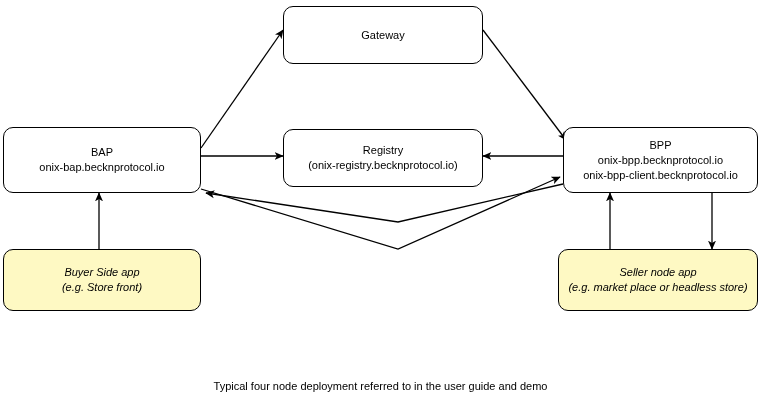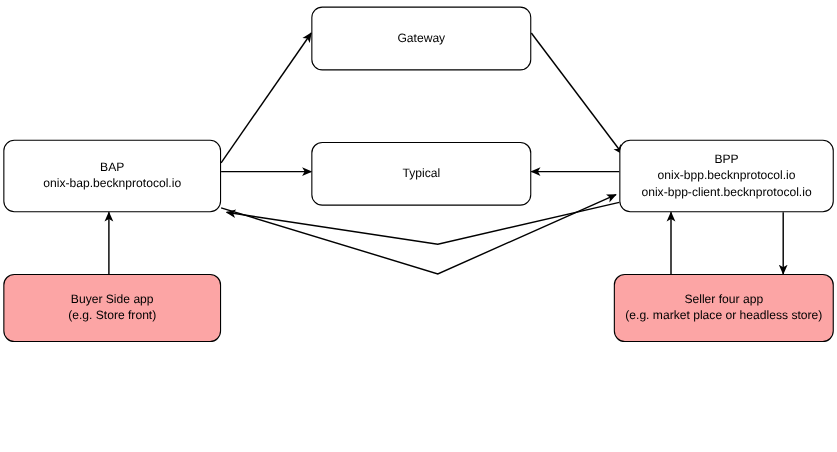--- a/index.html
+++ b/index.html
@@ -33,21 +33,22 @@
     flex-direction: column;
     align-items: center;
     justify-content: center;
     text-align: center;
     color: #000000;
     font-size: 11px;
     line-height: 15px;
     z-index: 2;
   }
   .node.shaded {
-    background: #fca5a5;
+    background: #fef9c3;
+    font-style: italic;
   }
   .node .ln {
     display: block;
     white-space: nowrap;
   }
   #caption {
     position: absolute;
     left: 0;
     top: 379px;
     width: 761px;
@@ -96,33 +97,35 @@
   <div class="node" style="left:283px; top:6px; width:200px; height:58px;">
     <span class="ln">Gateway</span>
   </div>
 
   <div class="node" style="left:3px; top:127px; width:198px; height:66px;">
     <span class="ln">BAP</span>
     <span class="ln">onix-bap.becknprotocol.io</span>
   </div>
 
   <div class="node" style="left:283px; top:129px; width:200px; height:58px;">
-    <span class="ln">Typical</span>
+    <span class="ln">Registry</span>
+    <span class="ln">(onix-registry.becknprotocol.io)</span>
   </div>
 
   <div class="node" style="left:563px; top:127px; width:195px; height:66px;">
     <span class="ln">BPP</span>
     <span class="ln">onix-bpp.becknprotocol.io</span>
     <span class="ln">onix-bpp-client.becknprotocol.io</span>
   </div>
 
   <div class="node shaded" style="left:3px; top:249px; width:198px; height:62px;">
     <span class="ln">Buyer Side app</span>
     <span class="ln">(e.g. Store front)</span>
   </div>
 
   <div class="node shaded" style="left:558px; top:249px; width:200px; height:62px;">
-    <span class="ln">Seller four app</span>
+    <span class="ln">Seller node app</span>
     <span class="ln">(e.g. market place or headless store)</span>
   </div>
 
+  <div id="caption">Typical four node deployment referred to in the user guide and demo</div>
 
 </div>
 
 </body></html>

